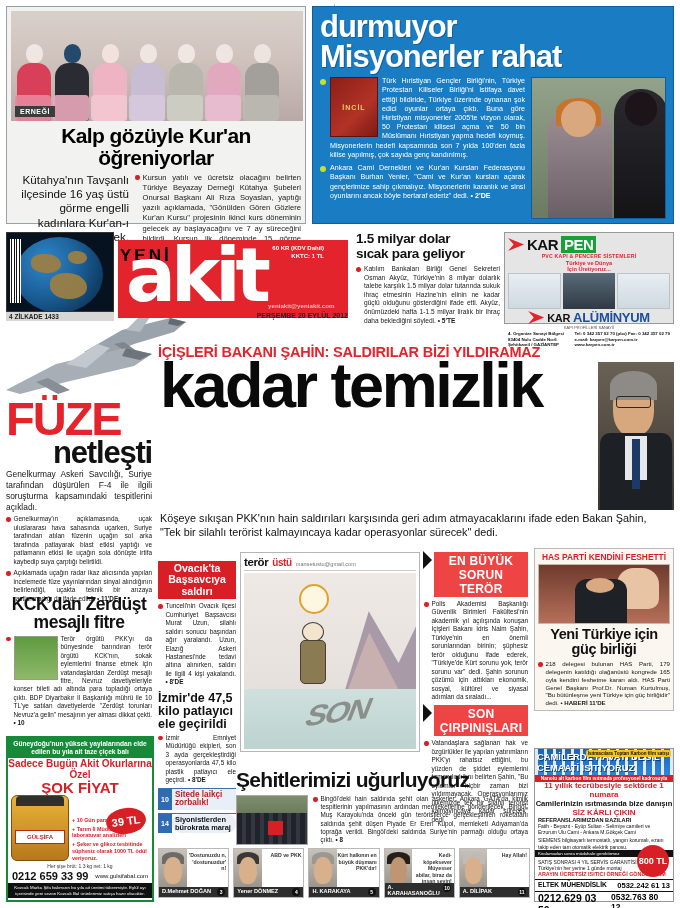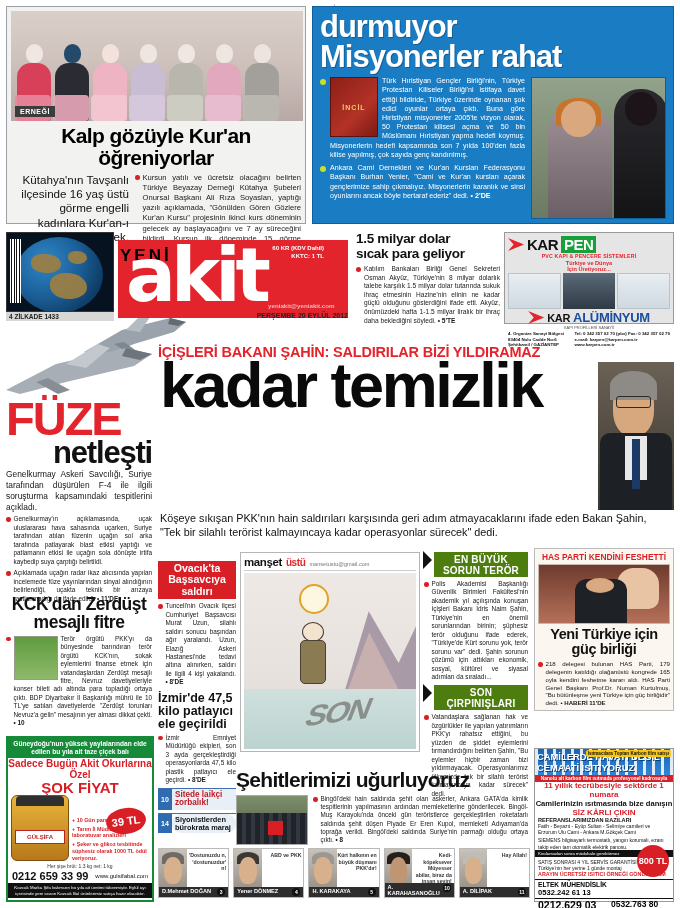--- a/index.html
+++ b/index.html
@@ -175,21 +175,21 @@
   .c-man-head { width:22px;height:20px;background:#f2e4cf;border-radius:50%;margin-left:6px;
     border:1.3px solid #4a4036;}
   .c-man-body { width:26px;height:44px;background:#8b7b52;border:1.3px solid #4a4036;
     border-radius:5px; margin-left:4px; margin-top:-2px;}
   .c-shadow { position:absolute; left:36%; bottom:2%; width:54%; height:30%;
     color:#58524e; font-size:30px; font-weight:bold; transform: skewX(-28deg) rotate(-8deg);
     opacity:.55; letter-spacing:-2px;}
 
   
   #terorcol { left:424px; top:552px; width:104px; }
-  .greenhead { background:#4d7c0f; color:#fff; font-size:10px; font-weight:bold;
+  .greenhead { background:#ef4444; color:#fff; font-size:12px; font-weight:bold;
     text-align:center; padding:1.5px 2px; letter-spacing:.2px; }
   .arrow { position:absolute; left:-1px; top:-1px; width:0;height:0;
     border-top:9px solid transparent;border-bottom:9px solid transparent;border-left:9px solid #111;}
   .headwrap { position:relative; padding-left:10px; }
 
   
   #hascol { left:534px; top:548px; width:140px; border:1px solid #bbb; background:#fbf7f0; padding:3px; }
   #has-kicker { color:#d81f26; font-weight:bold; font-size:8.4px; text-align:center;}
   #has-photo { height:60px; margin-top:2px; position:relative; overflow:hidden;
     background:linear-gradient(180deg,#6f3b2d,#b5705a); border:1px solid #c3b9ac;}
@@ -265,21 +265,21 @@
   #eltek-red { background:#d81f26; color:#fff; font-size:4.8px; text-align:center; padding:1px; font-weight:bold;}
   #eltek-b1 { font-size:8px; font-weight:bold; color:#d81f26; text-align:center; line-height:1.1;}
   #eltek-b2 { font-size:7.6px; font-weight:bold; color:#111; text-align:center; line-height:1.1;}
   #eltek-b3 { font-size:8px; font-weight:bold; color:#d81f26; text-align:center;}
   .eltek-p { font-size:5px; line-height:1.25; color:#111; padding:0 3px;}
   .eltek-h { font-size:5.6px; font-weight:bold; color:#111; padding:0 3px;}
   #eltek-circ { position:absolute; right:4px; top:96px; width:32px;height:32px;border-radius:50%;
      background:#d81f26; color:#fff; display:flex;align-items:center;justify-content:center;
      font-size:9px; font-weight:bold; }
   #eltek-name { display:flex; justify-content:space-between; border-top:1px solid #111; border-bottom:1px solid #111;
-     padding:1px 3px; margin-top:2px;flex-direction:column;}
+     padding:1px 3px; margin-top:2px;}
   #eltek-name .n { font-size:6.6px; font-weight:bold;}
   #eltek-name .t { font-size:7.6px; font-weight:bold;}
   #eltek-bot { display:flex; justify-content:space-between; padding:0 3px;}
   #eltek-bot .b1 { font-size:10.5px; font-weight:bold;}
   #eltek-bot .b2 { font-size:8.5px; font-weight:bold;}
 
   .crop { position:absolute; left:332px; top:2px; color:#888; font-size:9px;}
 </style>
 </head>
 <body>
@@ -486,21 +486,21 @@
       <div class="mini-txt">Sitede laikçi zorbalık!</div>
     </div>
     <div class="minirow">
       <div class="mini-num">14</div>
       <div class="mini-txt small">Siyonistlerden bürokrata maraj</div>
     </div>
   </div>
 
   <div class="abs" id="cartoon">
     <div id="cartoon-hdr">
-      <span class="mu1">manşet</span>
+      <span class="mu1">terör</span>
       <span class="mu2">üstü</span>
       <span class="mu-mail">mansetustu@gmail.com</span>
     </div>
     <div id="cartoon-art">
       <div class="c-mtn"></div>
       <div class="c-mtn2"></div>
       <div class="c-sun"></div>
       <div class="c-water"></div>
       <div class="c-man">
         <div class="c-man-head"></div>

